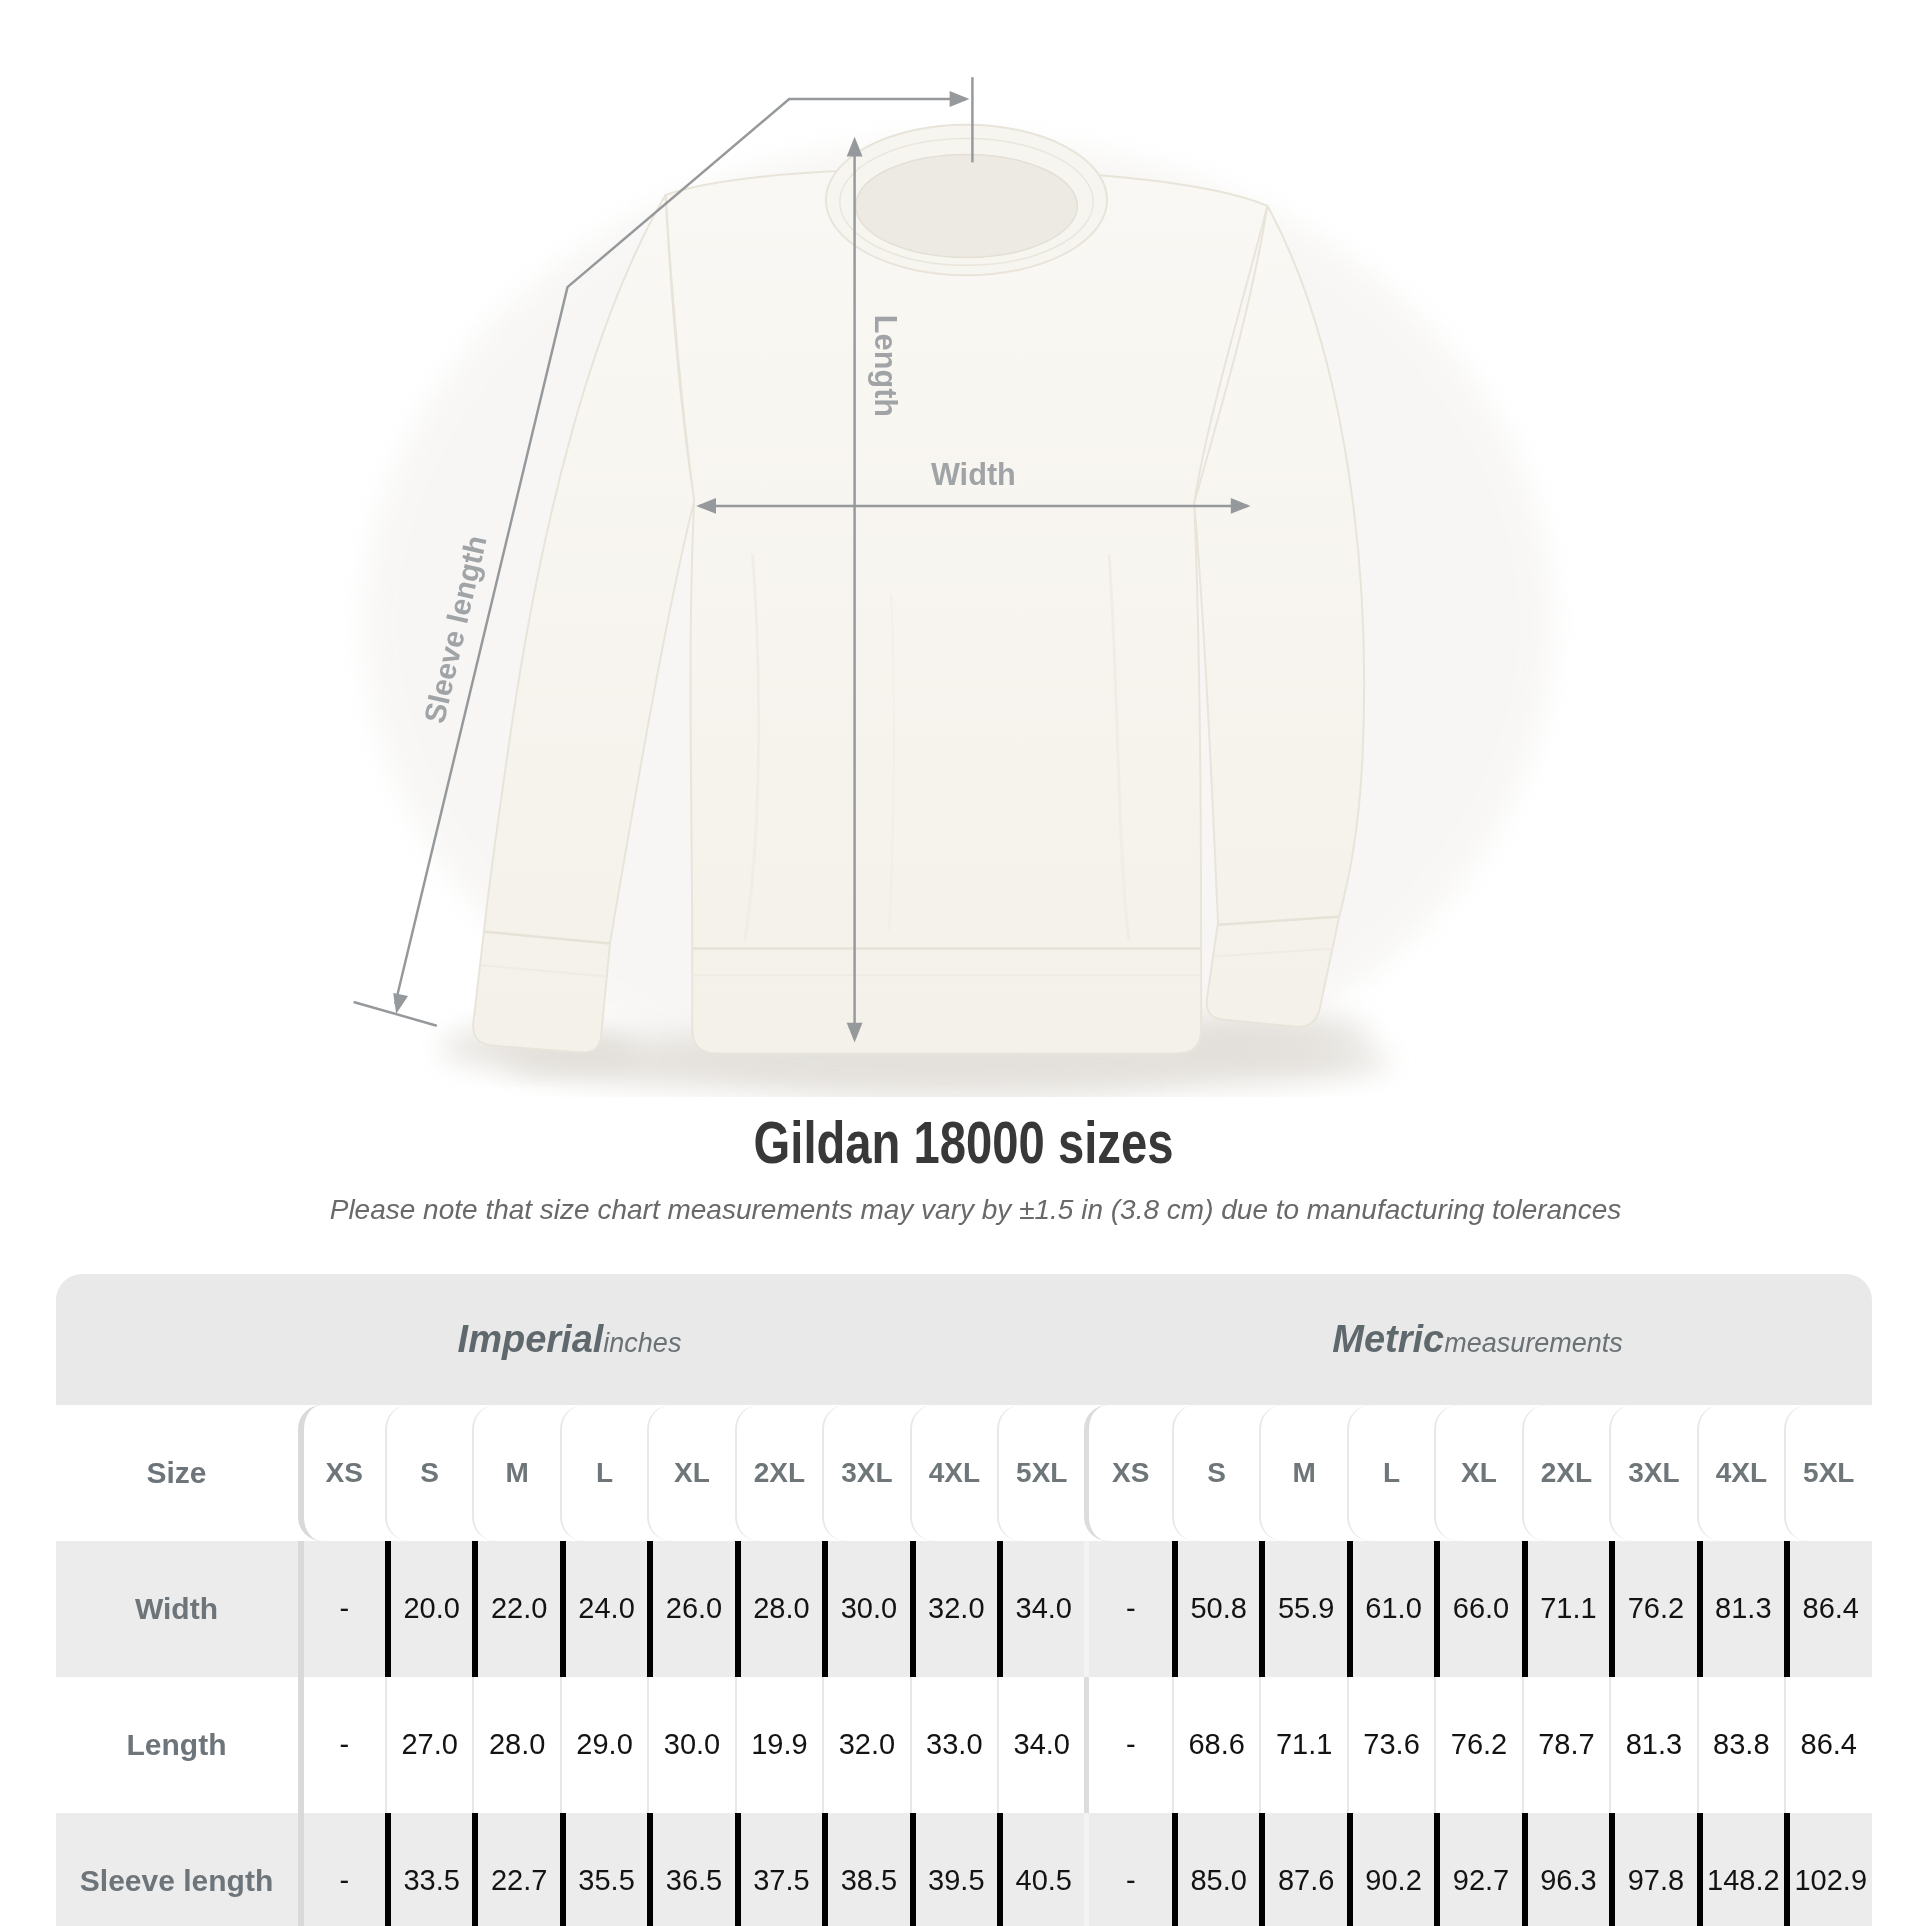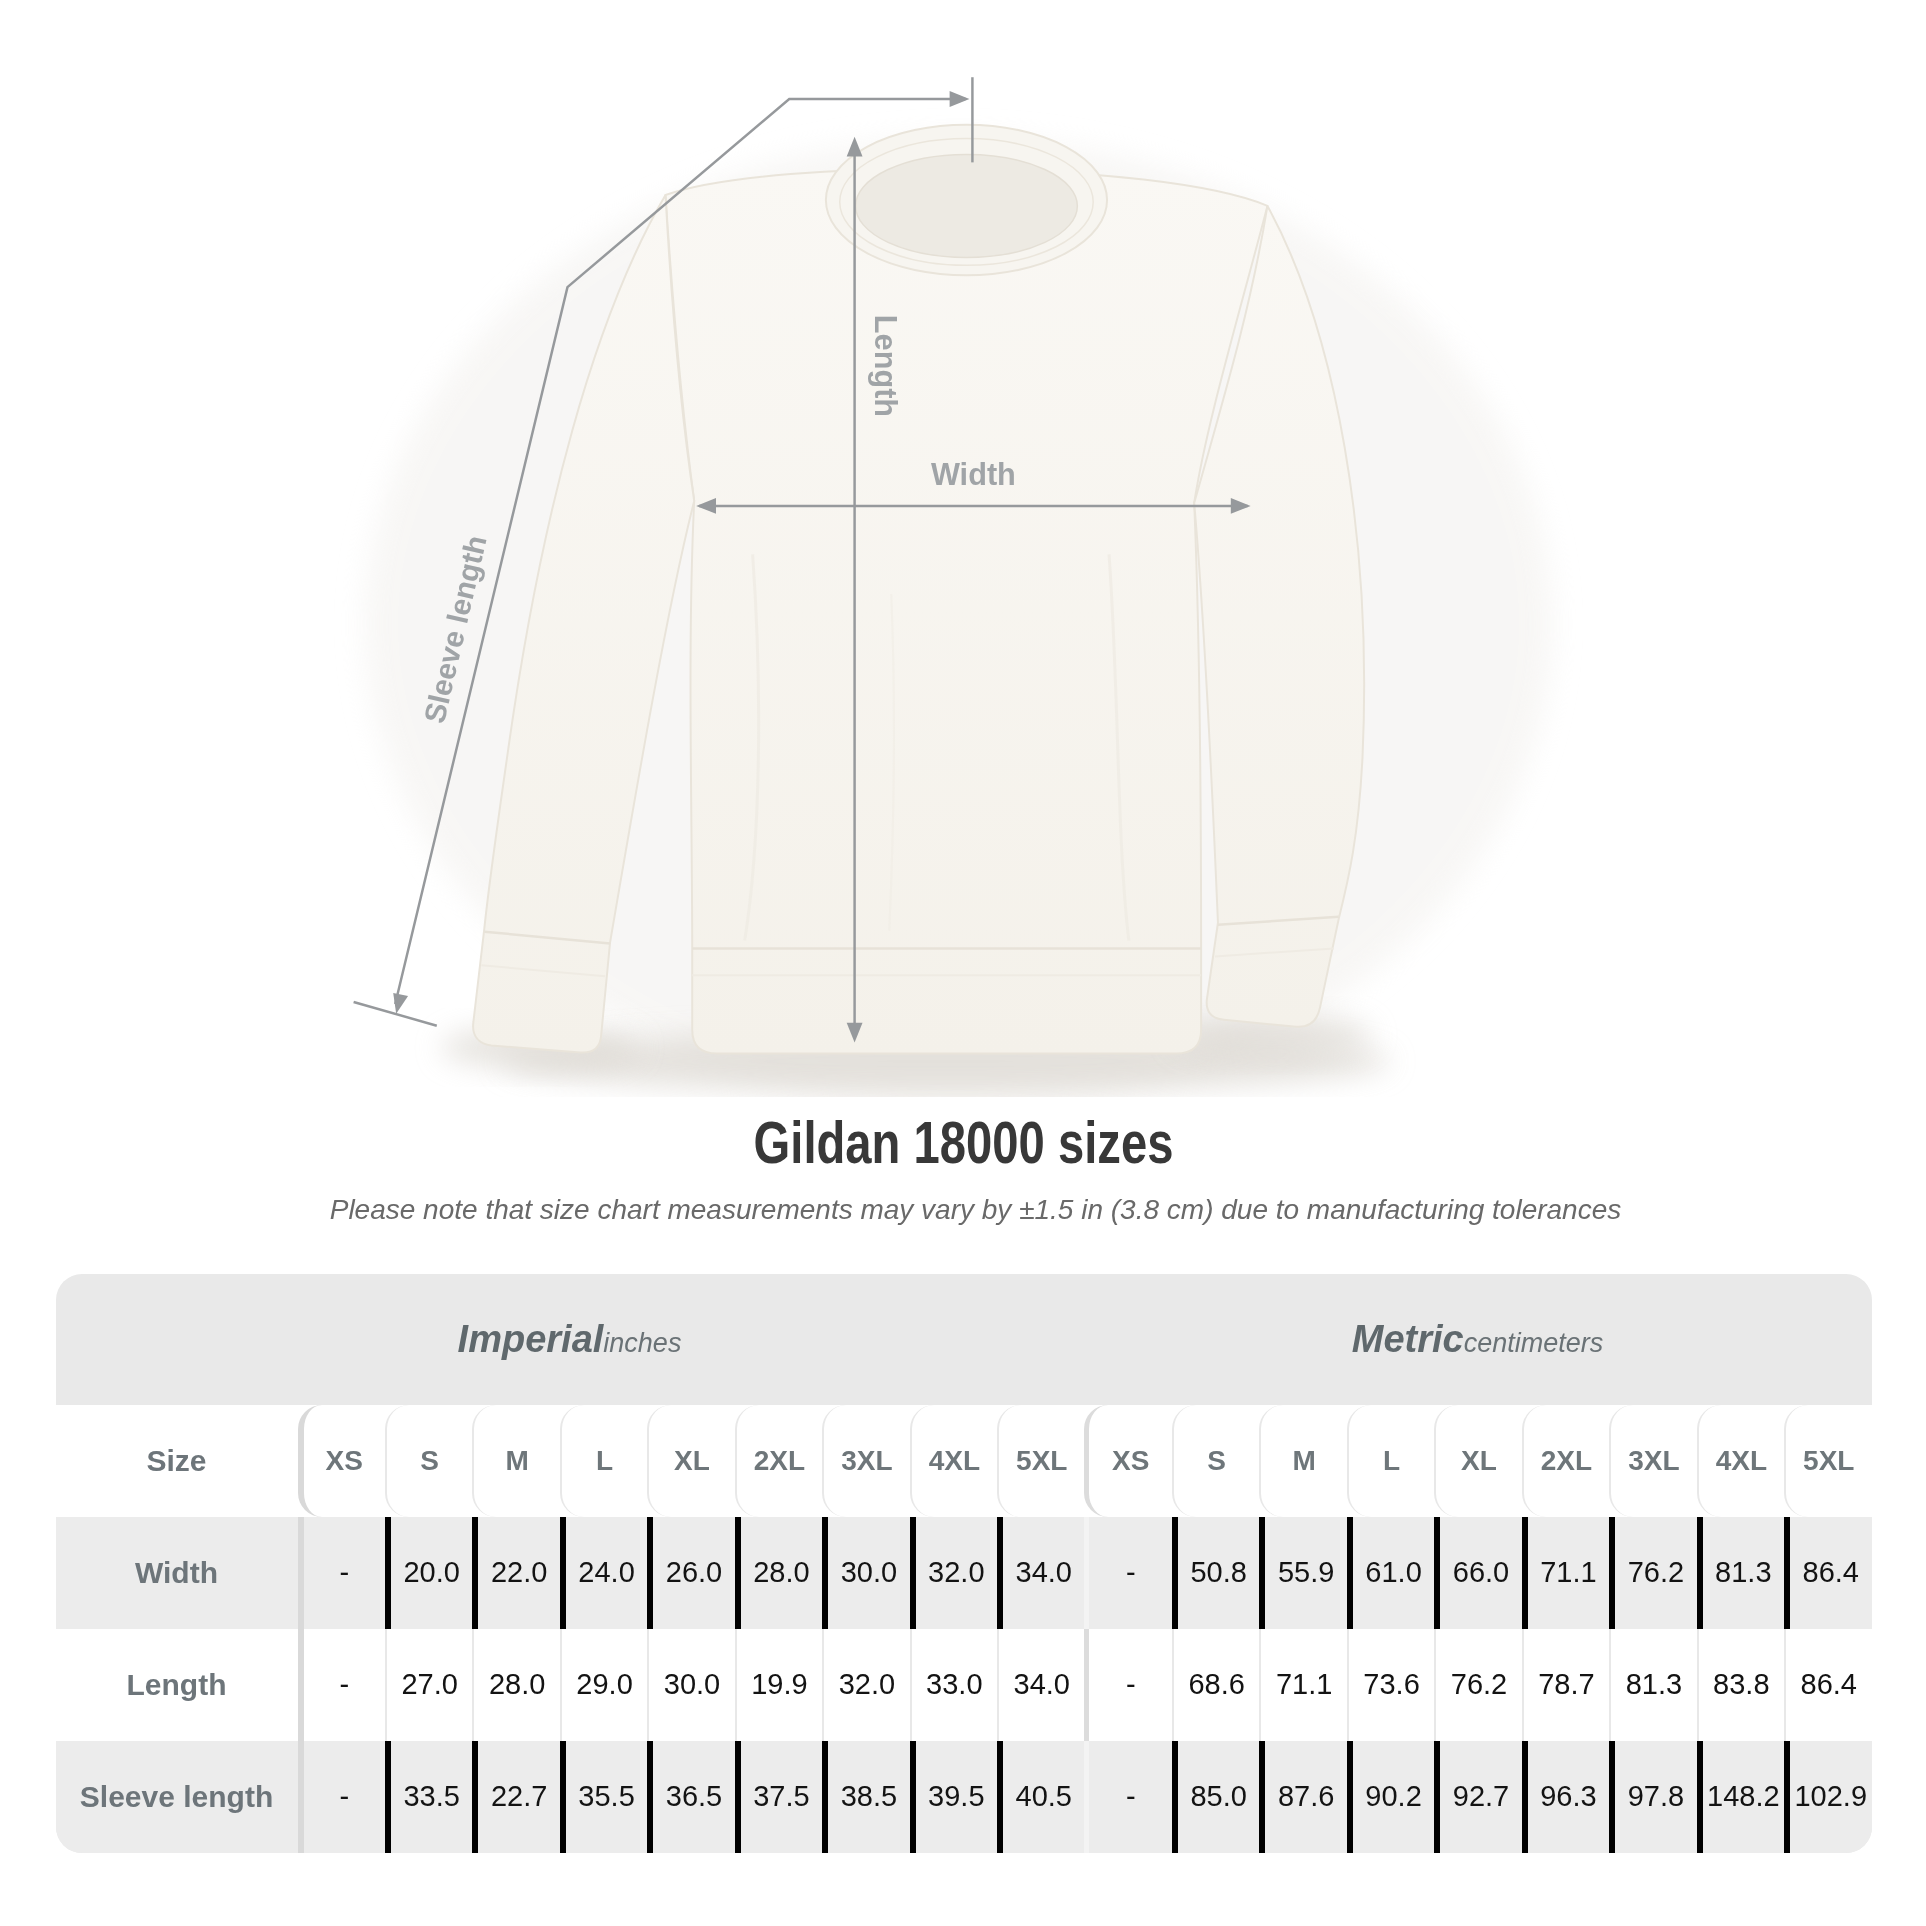--- a/index.html
+++ b/index.html
@@ -12,21 +12,21 @@
          transform:scaleX(0.8);transform-origin:50% 50%;letter-spacing:0px;line-height:1.1;}
   .note{margin:18px 0 0 0;text-align:center;font-size:28px;font-style:italic;color:#696969;padding-left:24px;}
 
   .size-table{margin:48px auto 0 auto;width:1816px;background:#e9e9e9;border-radius:26px;
               overflow:hidden;}
   .units-row{display:grid;grid-template-columns:1028px 1fr;height:131px;}
   .unit-cell{display:flex;align-items:center;justify-content:center;}
   .unit-name{font-size:38px;font-weight:bold;font-style:italic;color:#5f686c;}
   .unit-sub{font-size:27px;font-style:italic;color:#6a7276;margin-top:8px;}
 
-  .trow{display:grid;grid-template-columns:242px repeat(18,1fr);height:112px;}
+  .trow{display:grid;grid-template-columns:242px repeat(18,1fr);height:136px;}
   .trow.white{background:#ffffff;}
   .trow.gray{background:#ececec;}
   .c{display:flex;align-items:center;justify-content:center;height:100%;box-sizing:border-box;}
   .lbl{font-size:30px;font-weight:bold;color:#6d757a;}
   .hdr{font-size:28px;font-weight:bold;color:#6e767a;border-radius:24px;}
   .v{font-size:29px;color:#131313;}
   .c-first{border-left:6px solid #d9d9d9;}
   .trow.white .sep{border-left:2px solid #e8e8e8;}
   .trow.gray .sep{border-left:6px solid #000000;}
   .trow.white .c-metric{border-left:5px solid #dcdcdc;}
@@ -136,21 +136,21 @@
 
   <div class="size-table">
 
     <div class="units-row">
       <div class="unit-cell">
         <div class="unit-name">Imperial</div>
         <div class="unit-sub">inches</div>
       </div>
       <div class="unit-cell">
         <div class="unit-name">Metric</div>
-        <div class="unit-sub">centimeters</div>
+        <div class="unit-sub">measurements</div>
       </div>
     </div>
 
     <div class="trow white">
       <div class="c lbl">Size</div>
       <div class="c hdr c-first">XS</div>
       <div class="c hdr sep">S</div>
       <div class="c hdr sep">M</div>
       <div class="c hdr sep">L</div>
       <div class="c hdr sep">XL</div>

